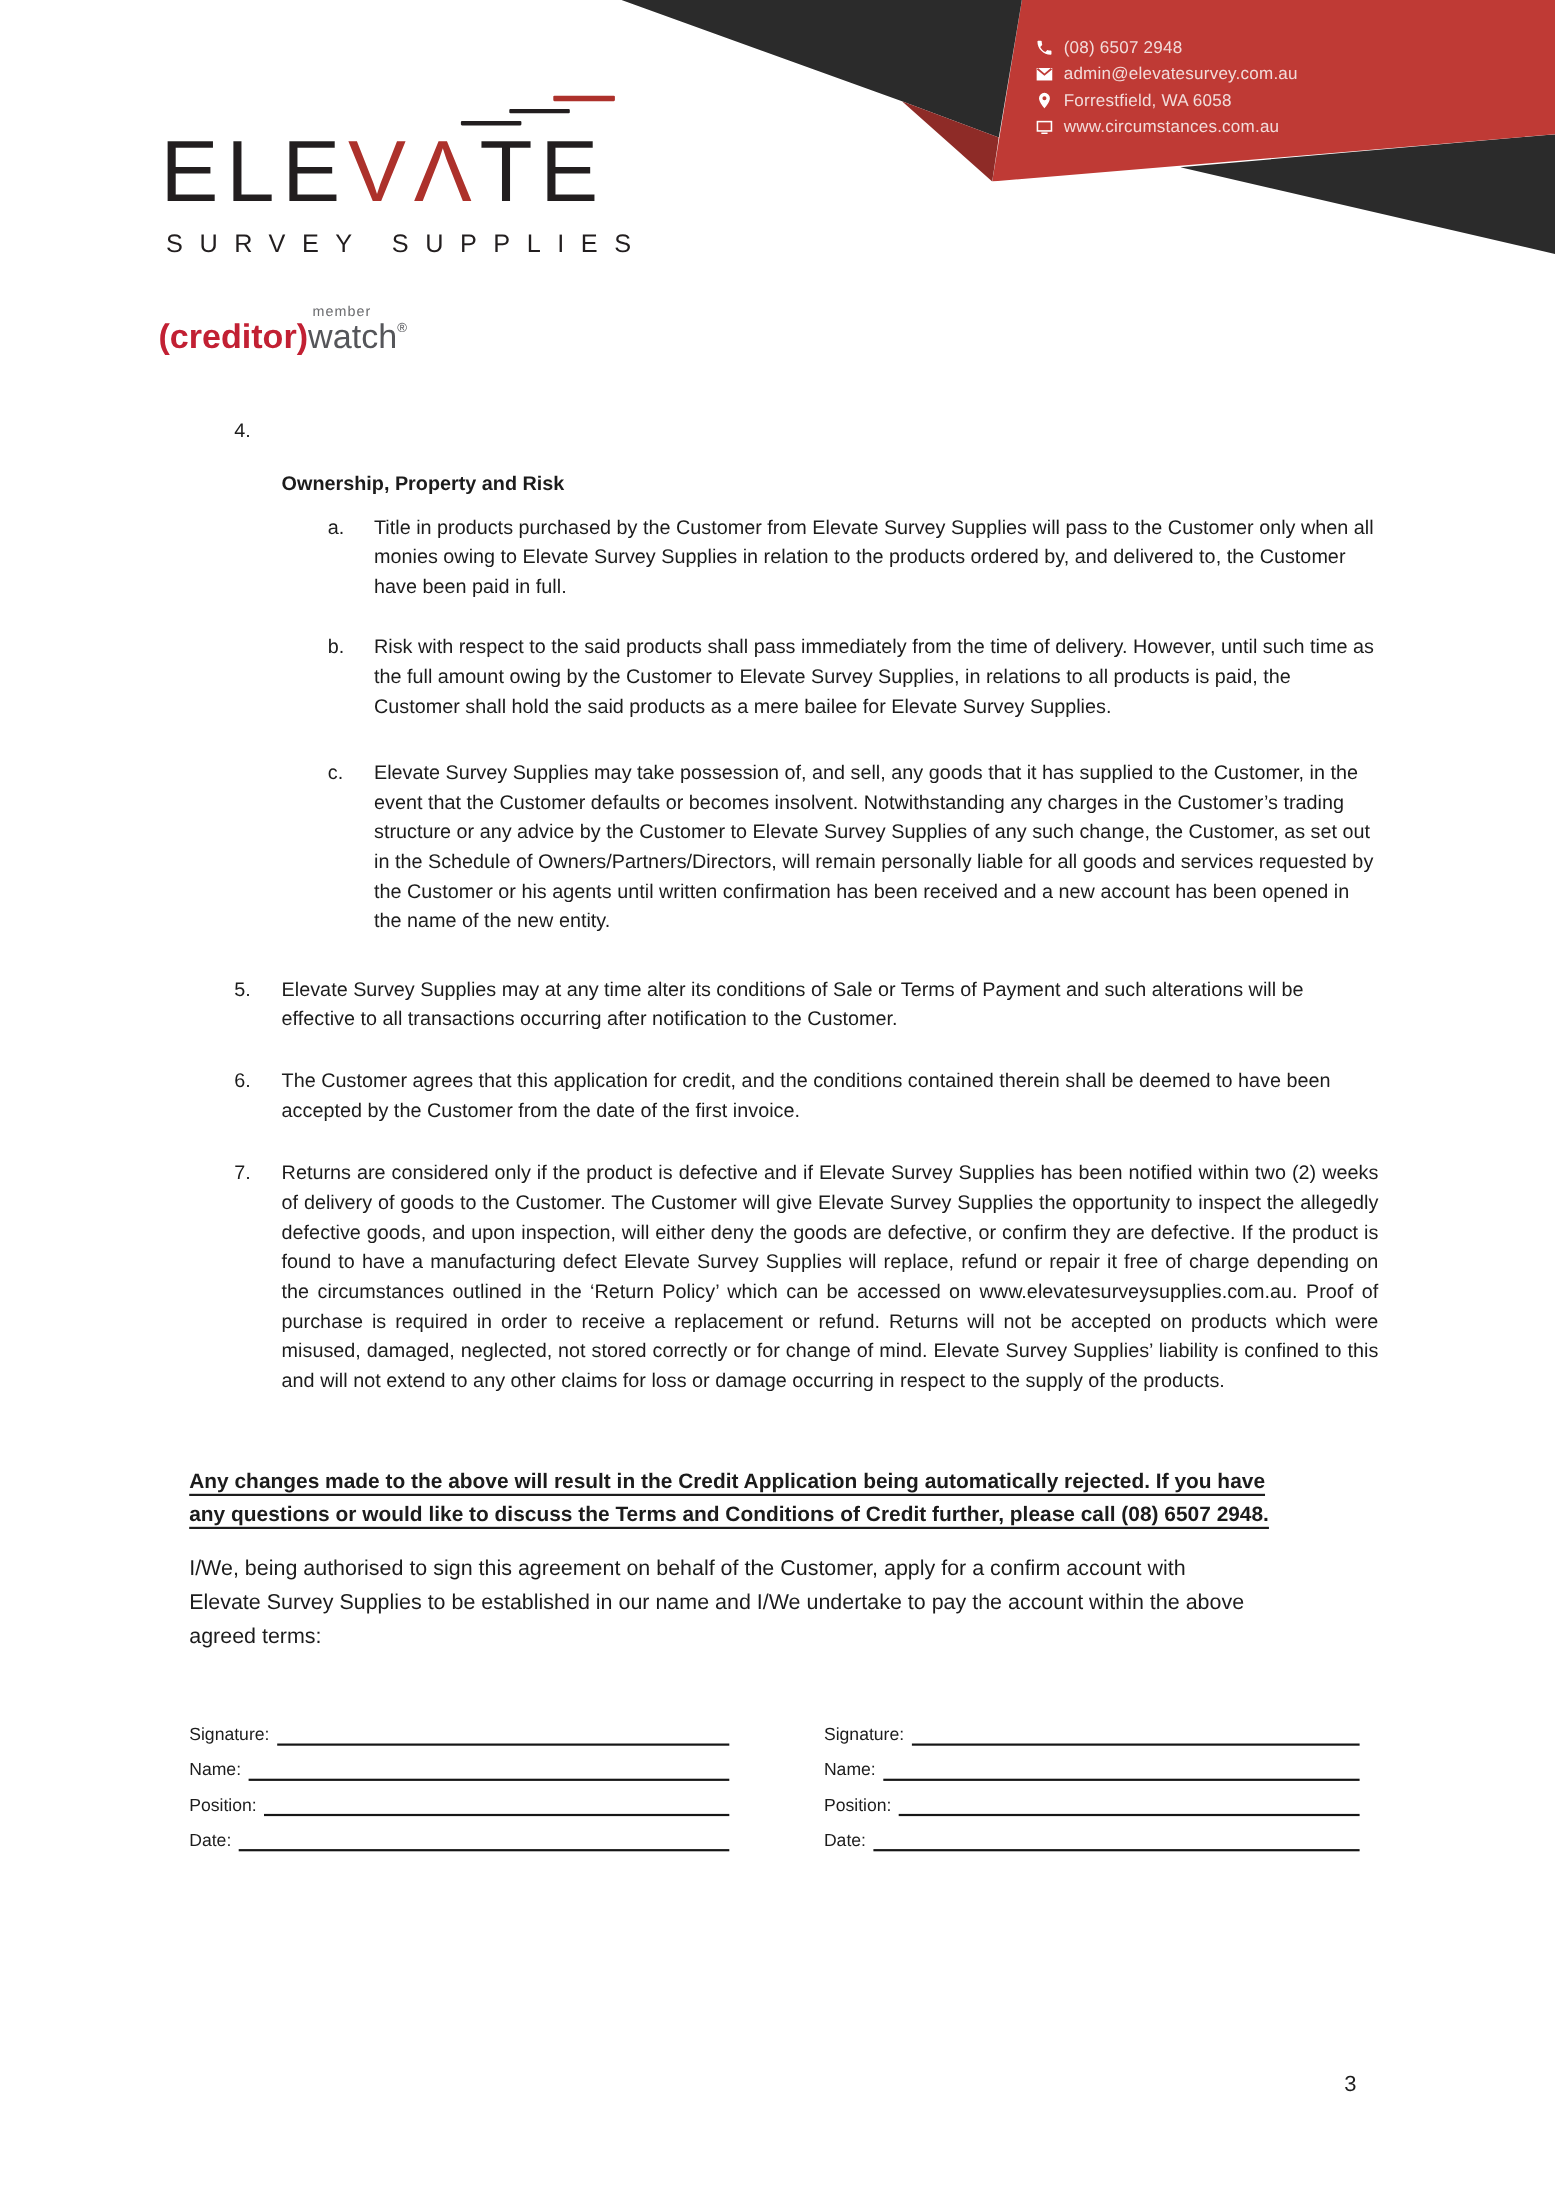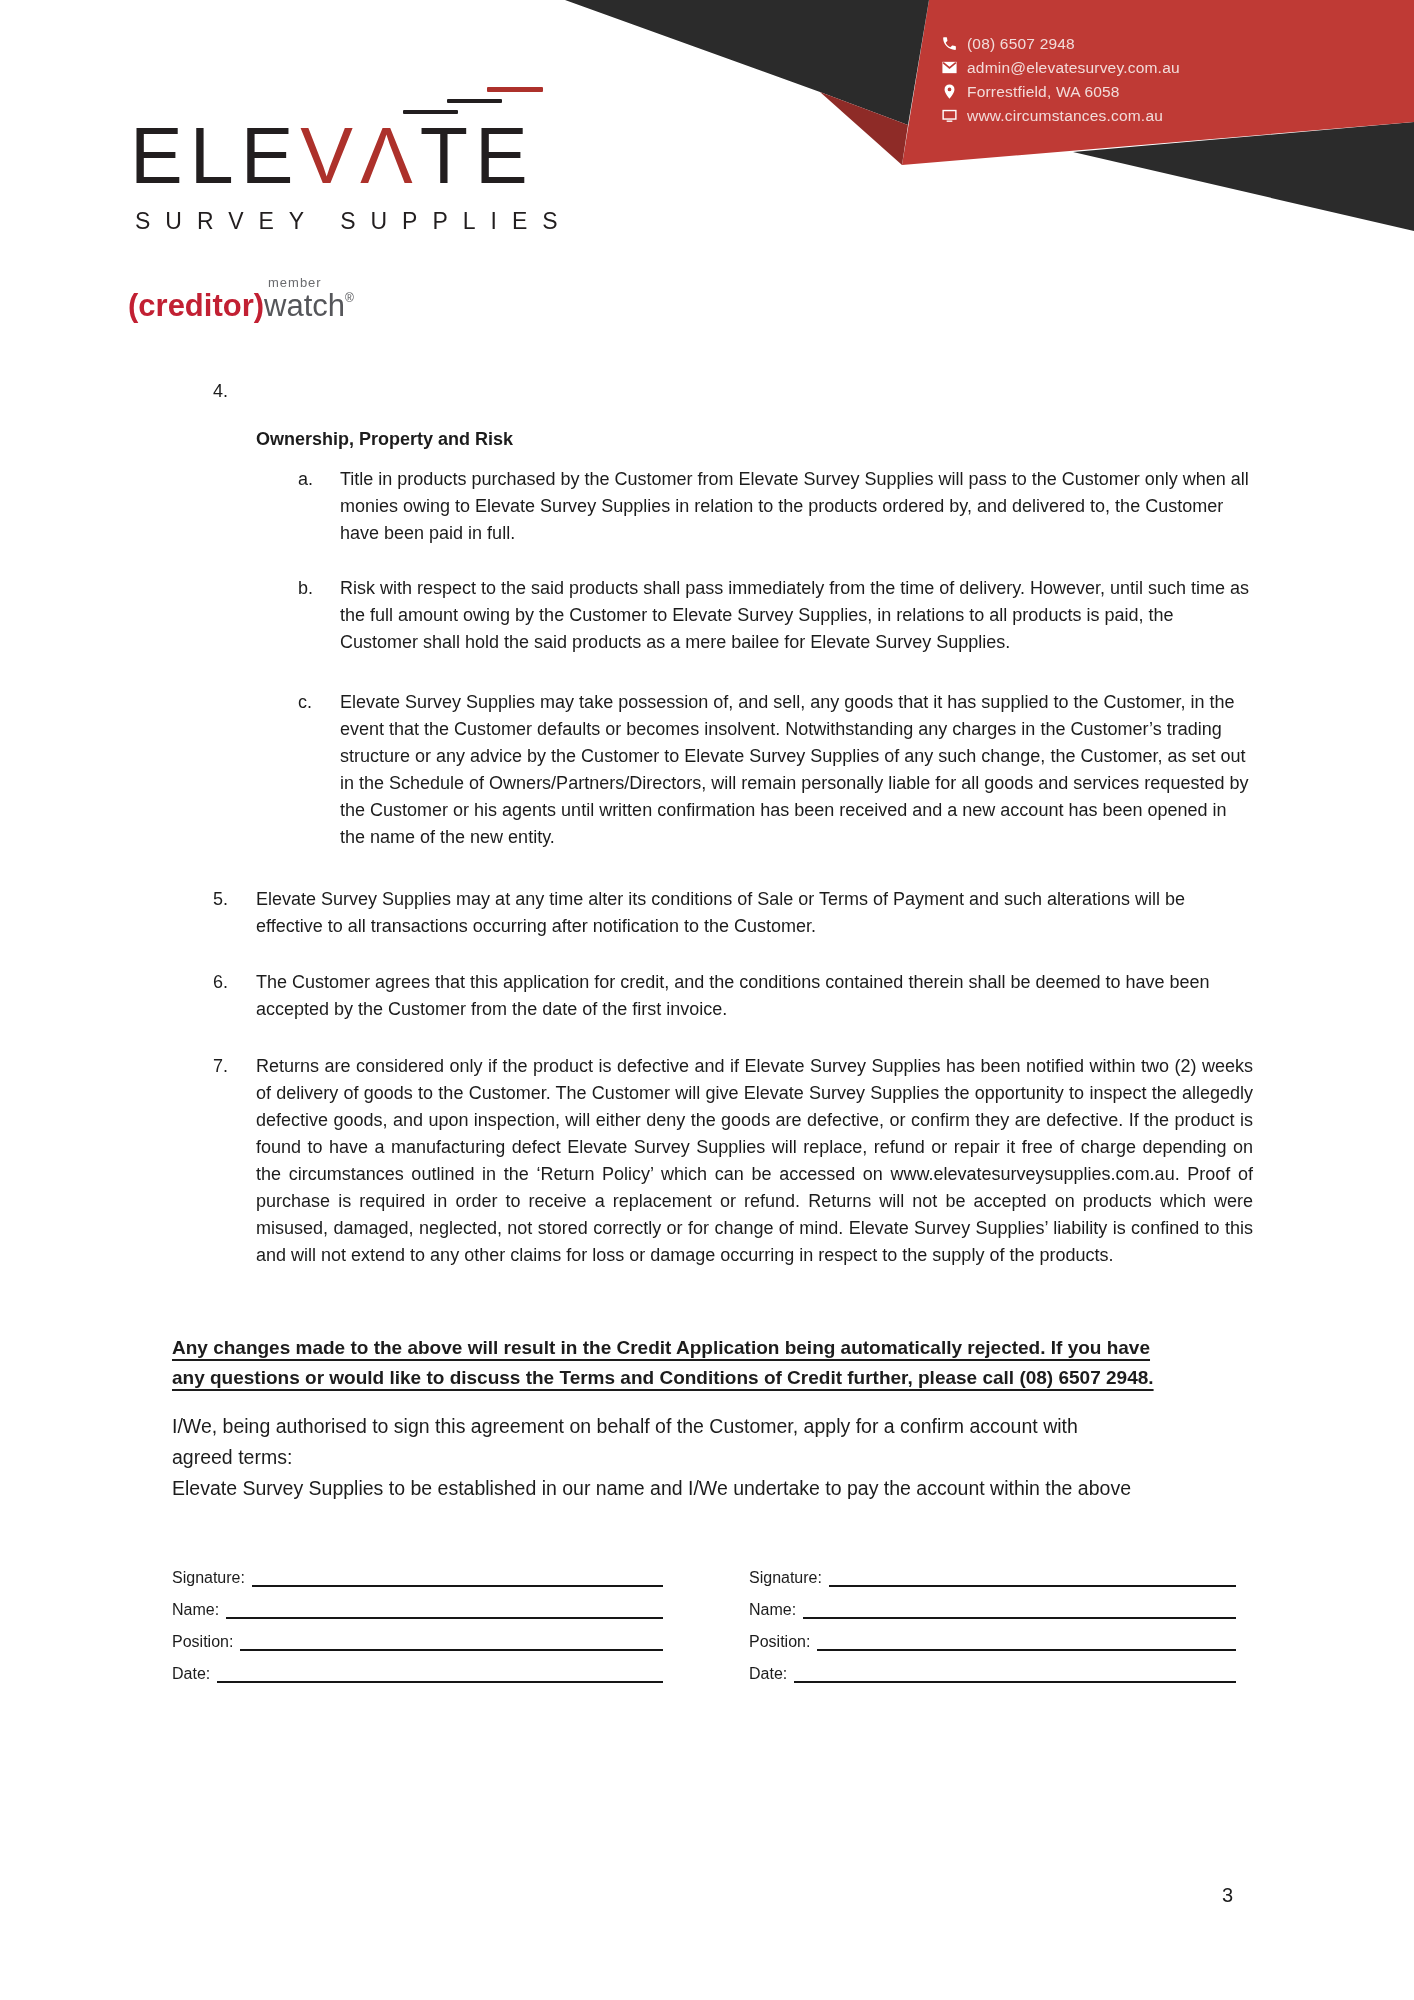--- a/index.html
+++ b/index.html
@@ -18,21 +18,21 @@
   .shape-maroon     { clip-path:polygon(820px 92px, 908px 125px, 902px 165px); }
   .shape-dark-right { clip-path:polygon(1073px 152px, 1414px 122px, 1414px 231px); }
 
   
   .contact { position:absolute; left:941px; top:35px; }
   .contact-row { display:flex; align-items:flex-start; height:17px; margin-bottom:7px; }
   .contact-row svg { width:17px; height:17px; flex:0 0 17px; }
   .contact-text { margin-left:9px; font-size:15.5px; color:#f2dcda; letter-spacing:.2px; white-space:nowrap; }
 
   
-  .logo { position:absolute; left:128px; top:60px; width:440px; height:240px; }
+  .logo { position:absolute; left:144px; top:60px; width:440px; height:240px; }
   .stair { position:absolute; border-radius:1px; }
   .stair1 { left:275px; top:50px; width:55px; height:4px; }
   .stair2 { left:319px; top:39px; width:55px; height:4px; }
   .stair3 { left:359px; top:27px; width:56px; height:5px; }
   .wordmark { position:absolute; left:2px; top:56px; font-size:79px; line-height:80px; letter-spacing:7px; white-space:nowrap; }
   .logo-subtitle { position:absolute; left:7px; top:148px; font-size:23px; letter-spacing:15px; white-space:nowrap; color:#221e1f; }
   .cw { position:absolute; left:0px; top:180px; font-size:31px; white-space:nowrap;margin-top:48px; }
   .cw-creditor { font-weight:bold; }
   .cw-watch { }
   .cw-reg { font-size:12px; vertical-align:14px; }
@@ -162,22 +162,22 @@
       <div class="titem-body justified">Returns are considered only if the product is defective and if Elevate Survey Supplies has been notified within two (2) weeks of delivery of goods to the Customer. The Customer will give Elevate Survey Supplies the opportunity to inspect the allegedly defective goods, and upon inspection, will either deny the goods are defective, or confirm they are defective. If the product is found to have a manufacturing defect Elevate Survey Supplies will replace, refund or repair it free of charge depending on the circumstances outlined in the ‘Return Policy’ which can be accessed on www.elevatesurveysupplies.com.au. Proof of purchase is required in order to receive a replacement or refund. Returns will not be accepted on products which were misused, damaged, neglected, not stored correctly or for change of mind. Elevate Survey Supplies’ liability is confined to this and will not extend to any other claims for loss or damage occurring in respect to the supply of the products.</div>
     </div>
 
     <div class="warning">
       <div>Any changes made to the above will result in the Credit Application being automatically rejected. If you have</div>
       <div>any questions or would like to discuss the Terms and Conditions of Credit further, please call (08) 6507 2948.</div>
     </div>
 
     <div class="declaration">
       <div>I/We, being authorised to sign this agreement on behalf of the Customer, apply for a confirm account with</div>
+      <div>Elevate Survey Supplies to be established in our name and I/We undertake to pay the account within the above</div>
       <div>agreed terms:</div>
-      <div>Elevate Survey Supplies to be established in our name and I/We undertake to pay the account within the above</div>
     </div>
   </div>
 
   <div class="sig-section">
     <div class="sig-col sig-col-left">
       <div class="sig-row">
         <span class="sig-label">Signature:</span>
         <div class="sig-line"></div>
       </div>
       <div class="sig-row">

